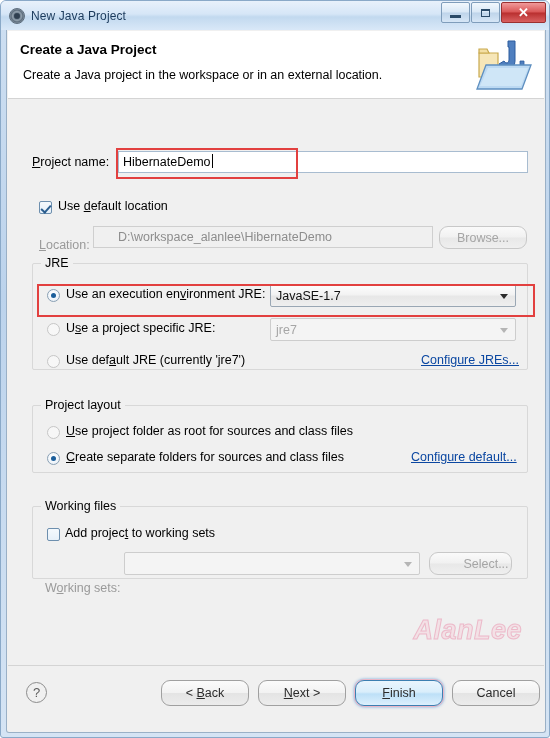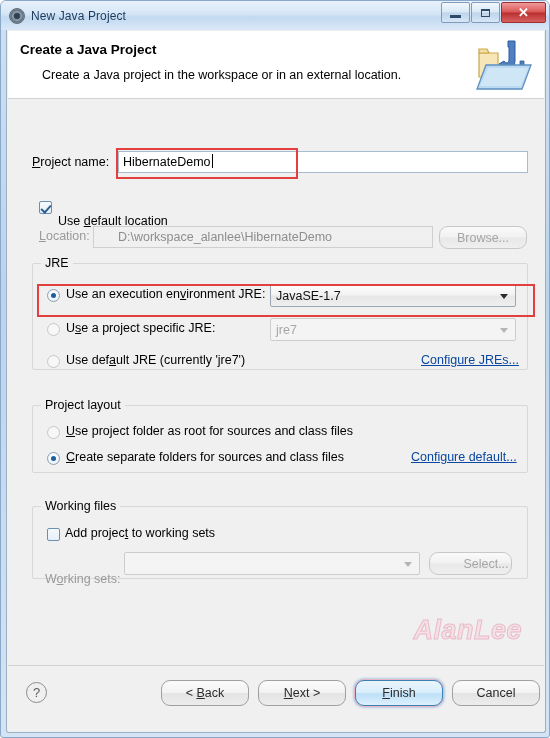--- a/index.html
+++ b/index.html
@@ -118,21 +118,20 @@
     left: 12px; top: 11px;
     font-size: 13.5px;
     font-weight: bold;
     color: #000000;
   }
   .banner-sub {
     position: absolute;
     left: 15px; top: 37px;
     font-size: 12.5px;
     color: #000000;
-    margin-left: 19px;
   }
   .banner-icon {
     position: absolute;
     right: 10px; top: 6px;
     width: 58px; height: 56px;
   }
 
   
   .content {
     position: absolute;
@@ -140,21 +139,21 @@
     width: 536px; height: 566px;
     background: #f0f0f0;
   }
 
   .row { position: absolute; }
   .lbl {
     font-size: 12.5px;
     color: #000000;
     white-space: nowrap;
   }
-  .lbl.dim { color: #9a9a9a; }
+  .lbl.dim { color: #9a9a9a; margin-top: 9px; }
   .mn { text-decoration: underline; }
 
   
   .textbox {
     border: 1px solid #a8bcd0;
     background: #ffffff;
     font-size: 12.5px;
     color: #000;
     padding: 2px 4px;
     line-height: 17px;
@@ -377,21 +376,21 @@
 
       <div class="lbl row" style="left:24px; top:55px;">
         <span class="mn">P</span><span>roject name:</span>
       </div>
       <div class="textbox" style="left:110px; top:51px; width:410px;">
         <span>HibernateDemo</span><span class="caret"></span>
       </div>
       <div class="redbox" style="left:108px; top:48px; width:182px; height:31px;"></div>
 
       <div class="cb checked" style="left:31px; top:101px;"></div>
-      <div class="lbl row" style="left:50px; top:114px;text-align:center;">
+      <div class="lbl row" style="left:50px; top:99px;text-align:center;">
         Use <span class="mn">d</span>efault location
       </div>
 
       <div class="lbl dim row" style="left:31px; top:129px;">
         <span class="mn">L</span>ocation:
       </div>
       <div class="textbox disabled" style="left:85px; top:126px; width:340px;">
         <span>D:\workspace_alanlee\HibernateDemo</span>
       </div>
       <div class="btn disabled" style="left:431px; top:126px; width:88px;">

